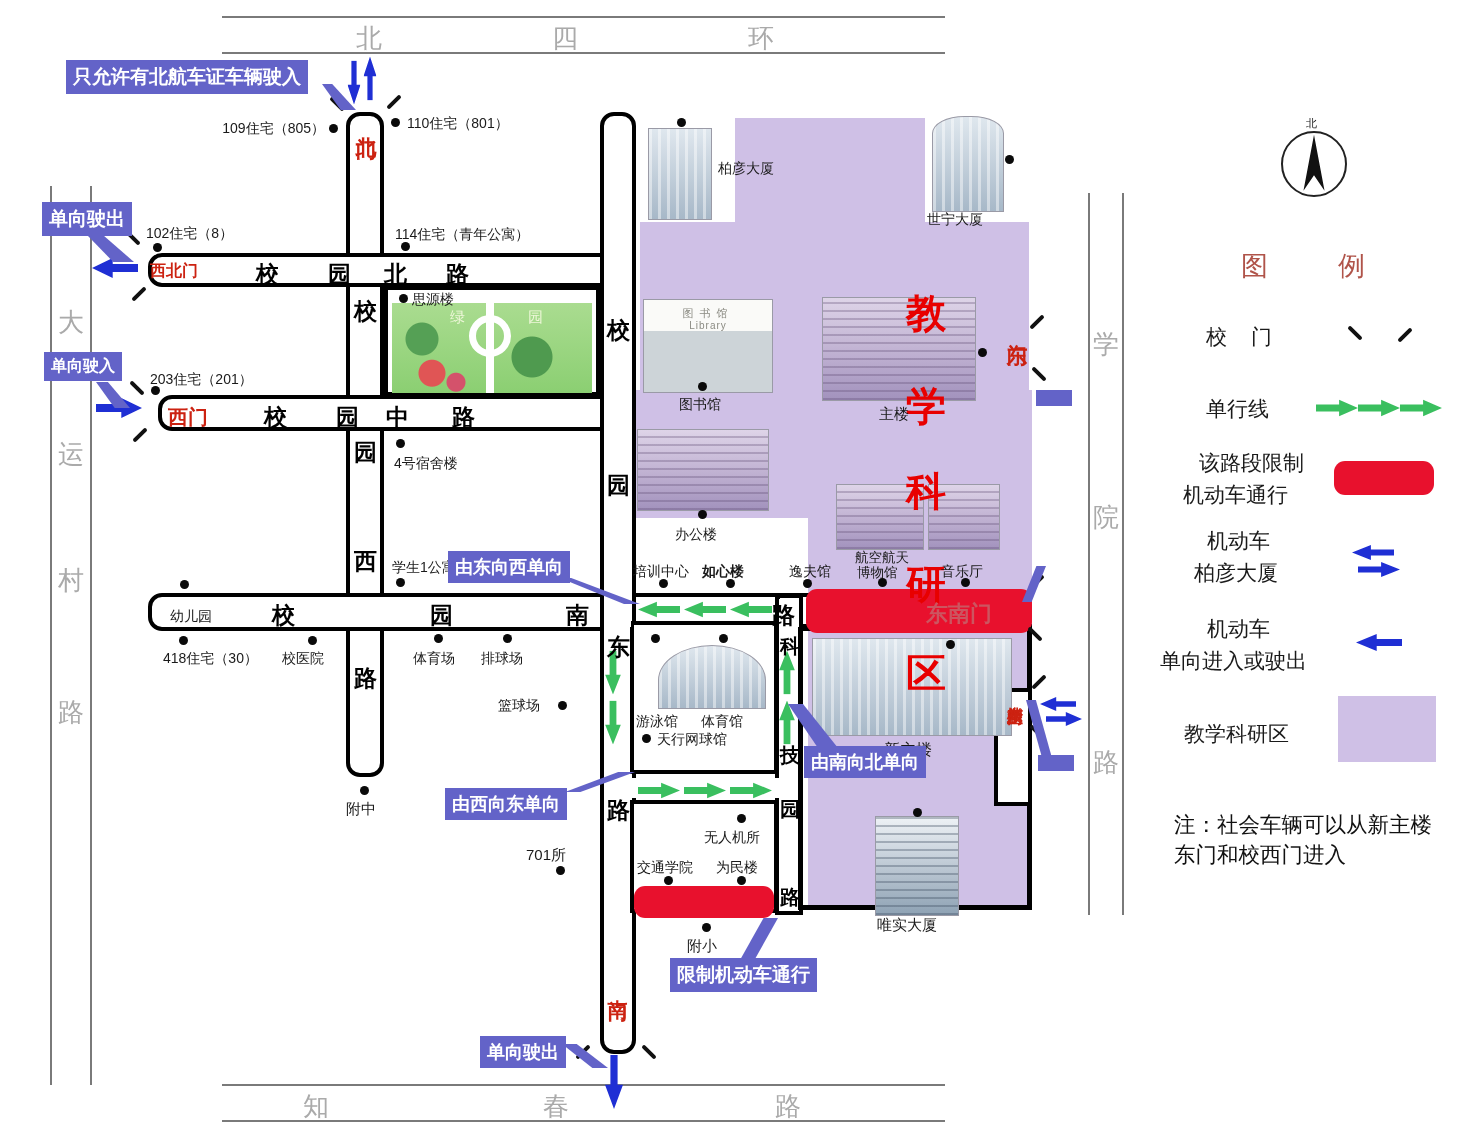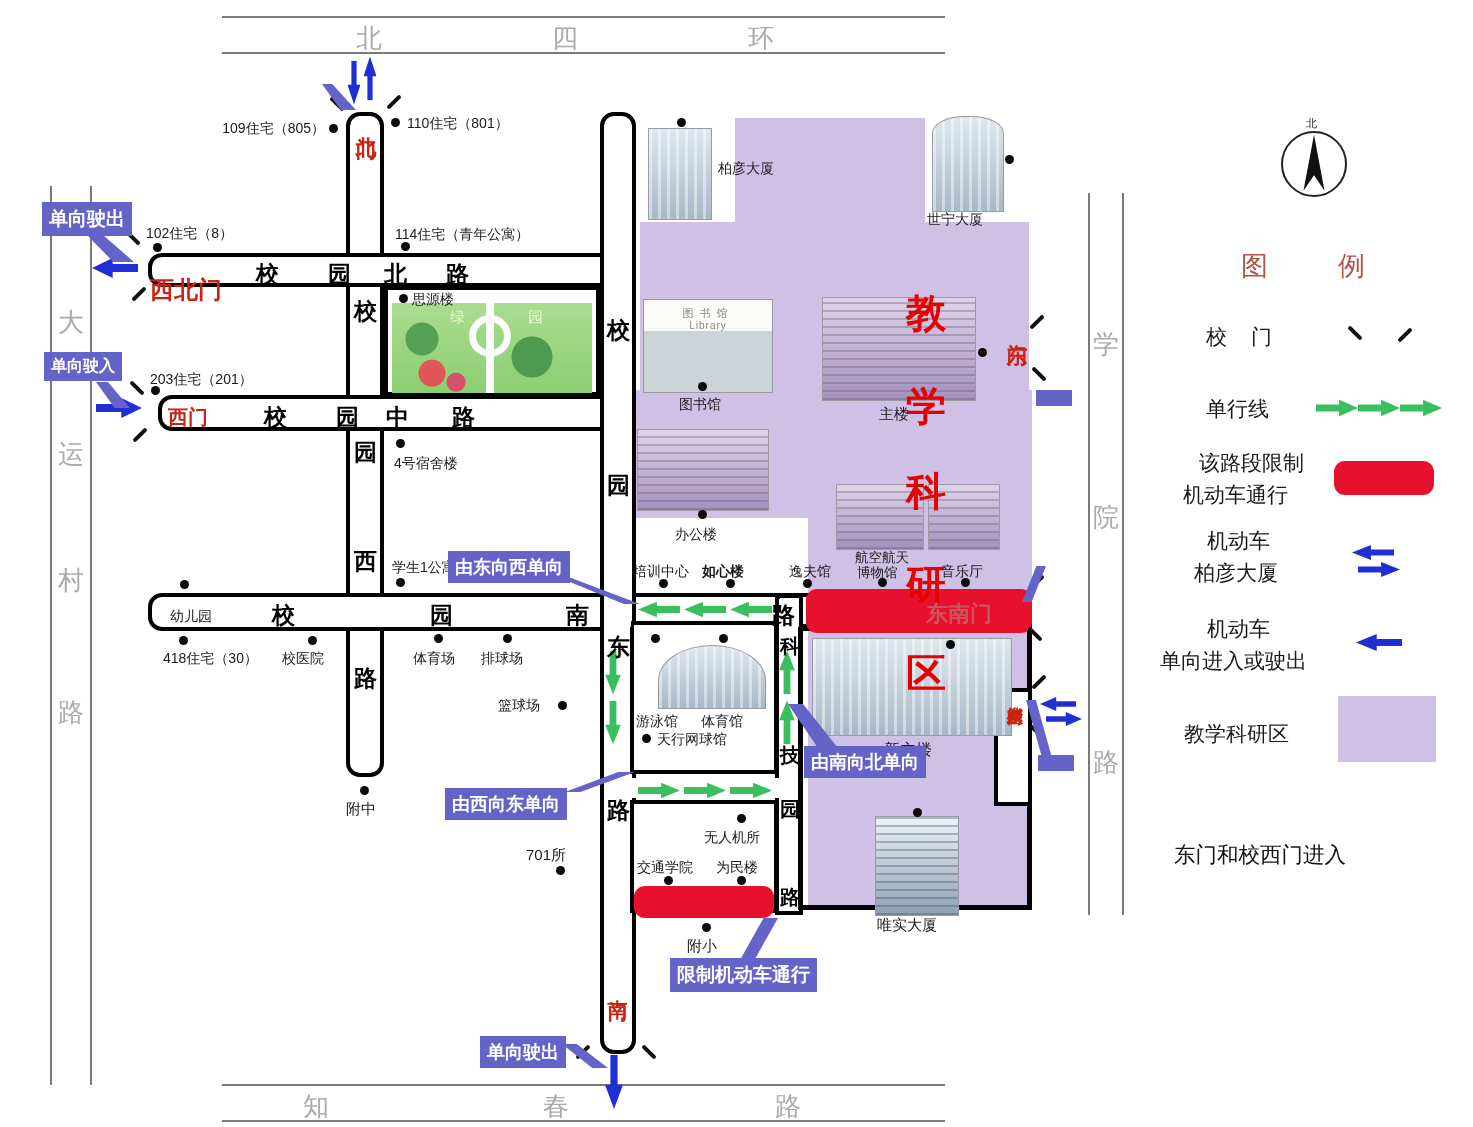--- a/index.html
+++ b/index.html
@@ -160,21 +160,21 @@
   <span class="rchar" style="left:607px;top:315px;">校</span>
   <span class="rchar" style="left:607px;top:470px;">园</span>
   <span class="rchar" style="left:607px;top:632px;">东</span>
   <span class="rchar" style="left:607px;top:795px;">路</span>
   <span class="rchar sm" style="left:780px;top:633px;">科</span>
   <span class="rchar sm" style="left:780px;top:742px;">技</span>
   <span class="rchar sm" style="left:780px;top:796px;">园</span>
   <span class="rchar sm" style="left:780px;top:884px;">路</span>
 
   <span class="gate vtext" style="left:352px;top:120px;font-size:21px;">北门</span>
-  <span class="gate" style="left:150px;top:274px;font-size:24px;">西北门</span>
+  <span class="gate" style="left:150px;top:261px;font-size:16px;">西北门</span>
   <span class="gate" style="left:168px;top:404px;font-size:20px;">西门</span>
   <span class="gate vtext" style="left:605px;top:984px;font-size:20px;">南门</span>
   <span class="gate vtext" style="left:1003px;top:326px;font-size:21px;">东门</span>
   <span class="gate" style="left:926px;top:599px;font-size:22px;color:#cc5560;z-index:7;">东南门</span>
   <span class="gate vtext" style="left:1004px;top:694px;font-size:16px;z-index:6;">新主楼东门</span>
 
   <span class="bigred" style="left:906px;top:286px;">教</span>
   <span class="bigred" style="left:906px;top:379px;">学</span>
   <span class="bigred" style="left:906px;top:464px;">科</span>
   <span class="bigred" style="left:906px;top:557px;">研</span>
@@ -280,20 +280,21 @@
   <div class="ga rm90" style="left:765px;top:714px;width:44px;height:17px;"></div>
 
   <div class="ba" style="left:92px;top:258px;width:46px;height:20px;"></div>
   <div class="ba r180" style="left:96px;top:398px;width:46px;height:20px;"></div>
   <div class="ba rm90" style="left:332px;top:76px;width:44px;height:13px;"></div>
   <div class="ba r90" style="left:348px;top:72px;width:44px;height:13px;"></div>
   <div class="ba rm90" style="left:587px;top:1073px;width:54px;height:18px;"></div>
   <div class="ba" style="left:1040px;top:697px;width:36px;height:14px;"></div>
   <div class="ba r180" style="left:1046px;top:712px;width:36px;height:14px;"></div>
 
+  <div class="blabel" style="left:66px;top:60px;font-size:19px;">只允许有北航车证车辆驶入</div>
   <div class="ptr" style="left:322px;top:84px;width:34px;height:26px;clip-path:polygon(0 0,30% 0,100% 100%,55% 100%);"></div>
   <div class="blabel" style="left:42px;top:202px;font-size:19px;">单向驶出</div>
   <div class="ptr" style="left:88px;top:236px;width:46px;height:26px;clip-path:polygon(0 0,35% 0,100% 100%,55% 100%);"></div>
   <div class="blabel" style="left:44px;top:352px;font-size:16px;">单向驶入</div>
   <div class="ptr" style="left:96px;top:382px;width:34px;height:26px;clip-path:polygon(0 0,35% 0,100% 100%,55% 100%);"></div>
   <div class="blabel" style="left:448px;top:551px;">由东向西单向</div>
   <div class="ptr" style="left:560px;top:578px;width:80px;height:26px;clip-path:polygon(0 0,14% 0,100% 100%,80% 100%);"></div>
   <div class="blabel" style="left:445px;top:788px;">由西向东单向</div>
   <div class="ptr" style="left:565px;top:772px;width:70px;height:20px;clip-path:polygon(0 100%,22% 100%,100% 0,76% 0);"></div>
   <div class="blabel" style="left:804px;top:746px;">由南向北单向</div>
@@ -326,15 +327,16 @@
   <div class="redbar" style="left:1334px;top:461px;width:100px;height:34px;"></div>
   <span class="leg" style="left:1207px;top:527px;">机动车</span>
   <span class="leg" style="left:1194px;top:559px;">柏彦大厦</span>
   <div class="ba" style="left:1352px;top:545px;width:42px;height:15px;"></div>
   <div class="ba r180" style="left:1358px;top:562px;width:42px;height:15px;"></div>
   <span class="leg" style="left:1207px;top:615px;">机动车</span>
   <span class="leg" style="left:1160px;top:647px;">单向进入或驶出</span>
   <div class="ba" style="left:1356px;top:634px;width:46px;height:17px;"></div>
   <span class="leg" style="left:1184px;top:720px;">教学科研区</span>
   <div class="swatch" style="left:1338px;top:696px;width:98px;height:66px;"></div>
+  <span class="note" style="left:1174px;top:810px;">注：社会车辆可以从新主楼</span>
   <span class="note" style="left:1174px;top:840px;">东门和校西门进入</span>
 
 </div>
 
 </body></html>

